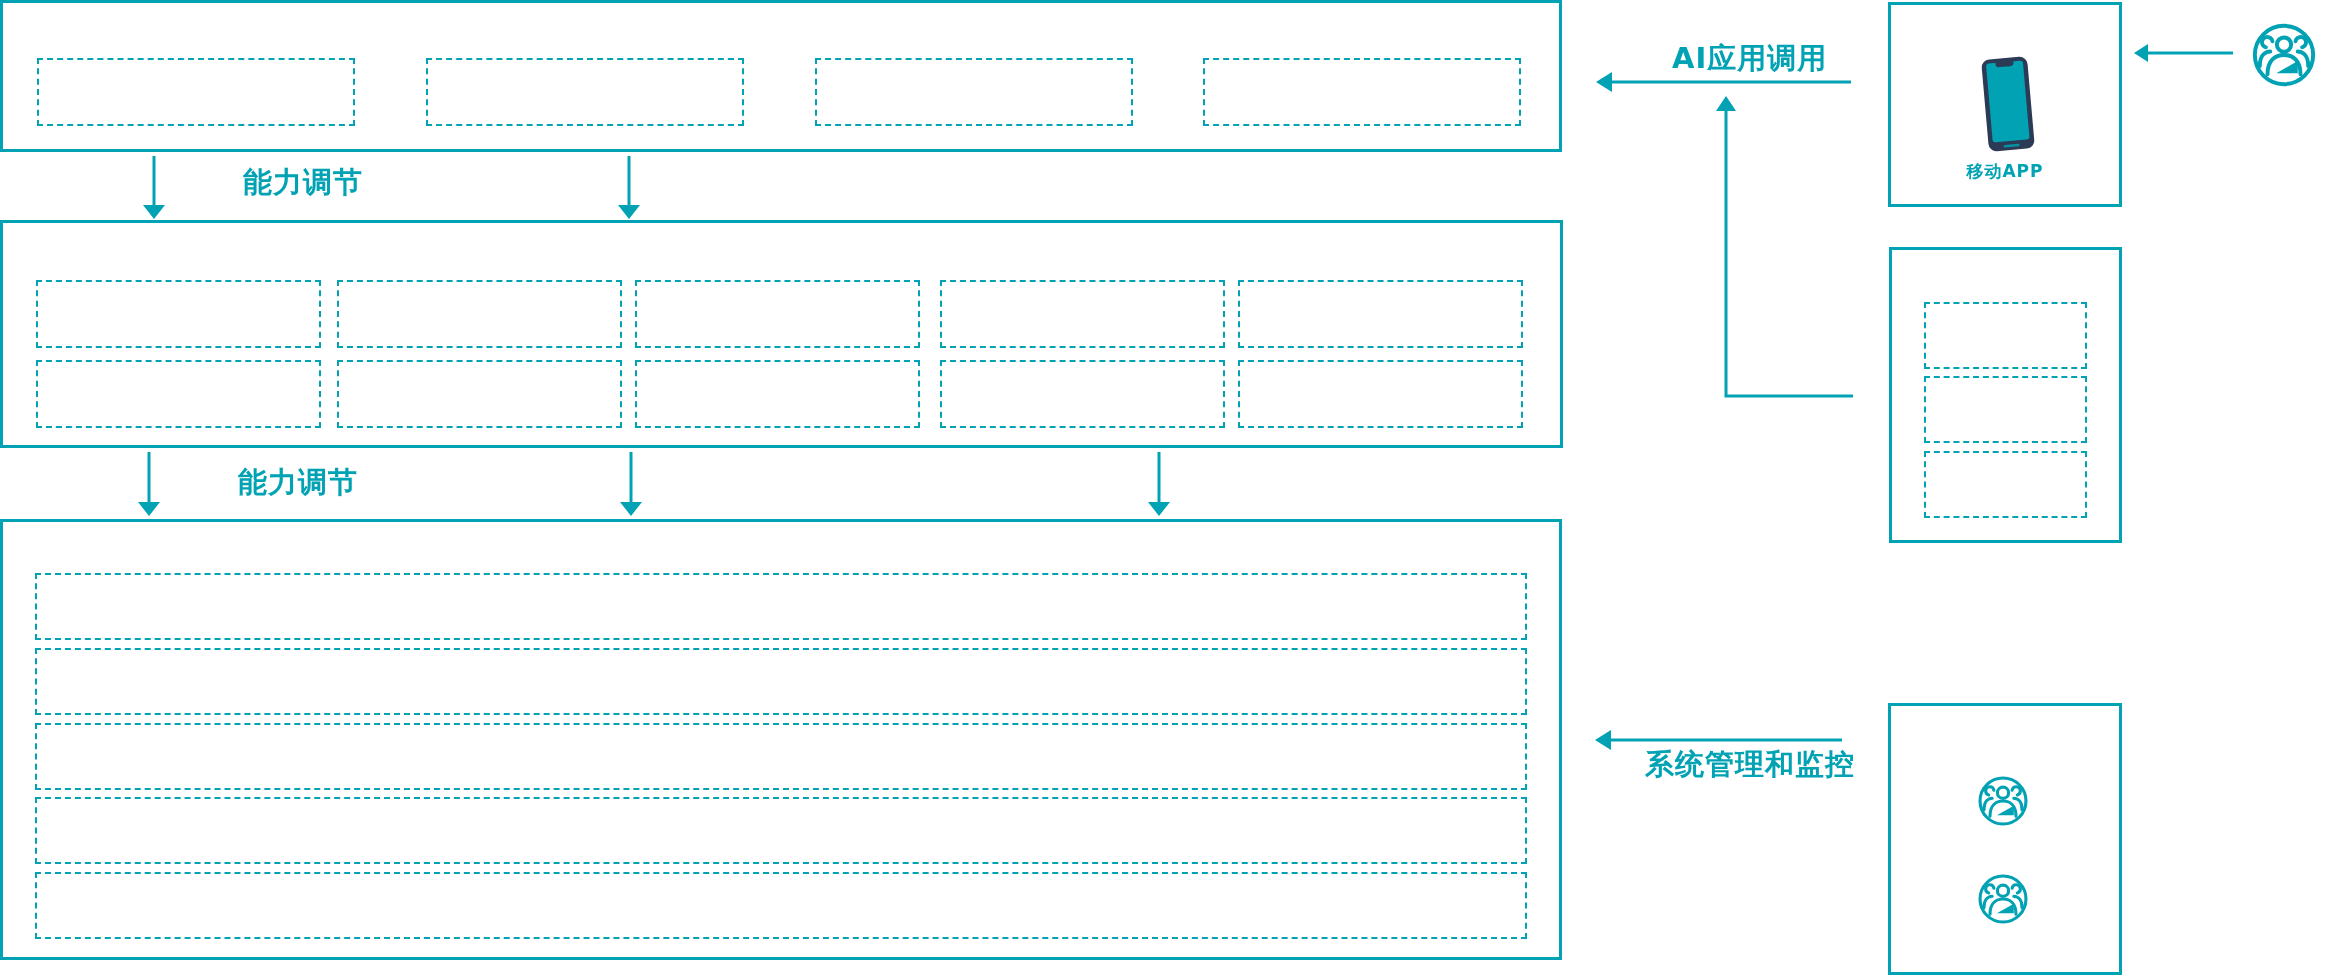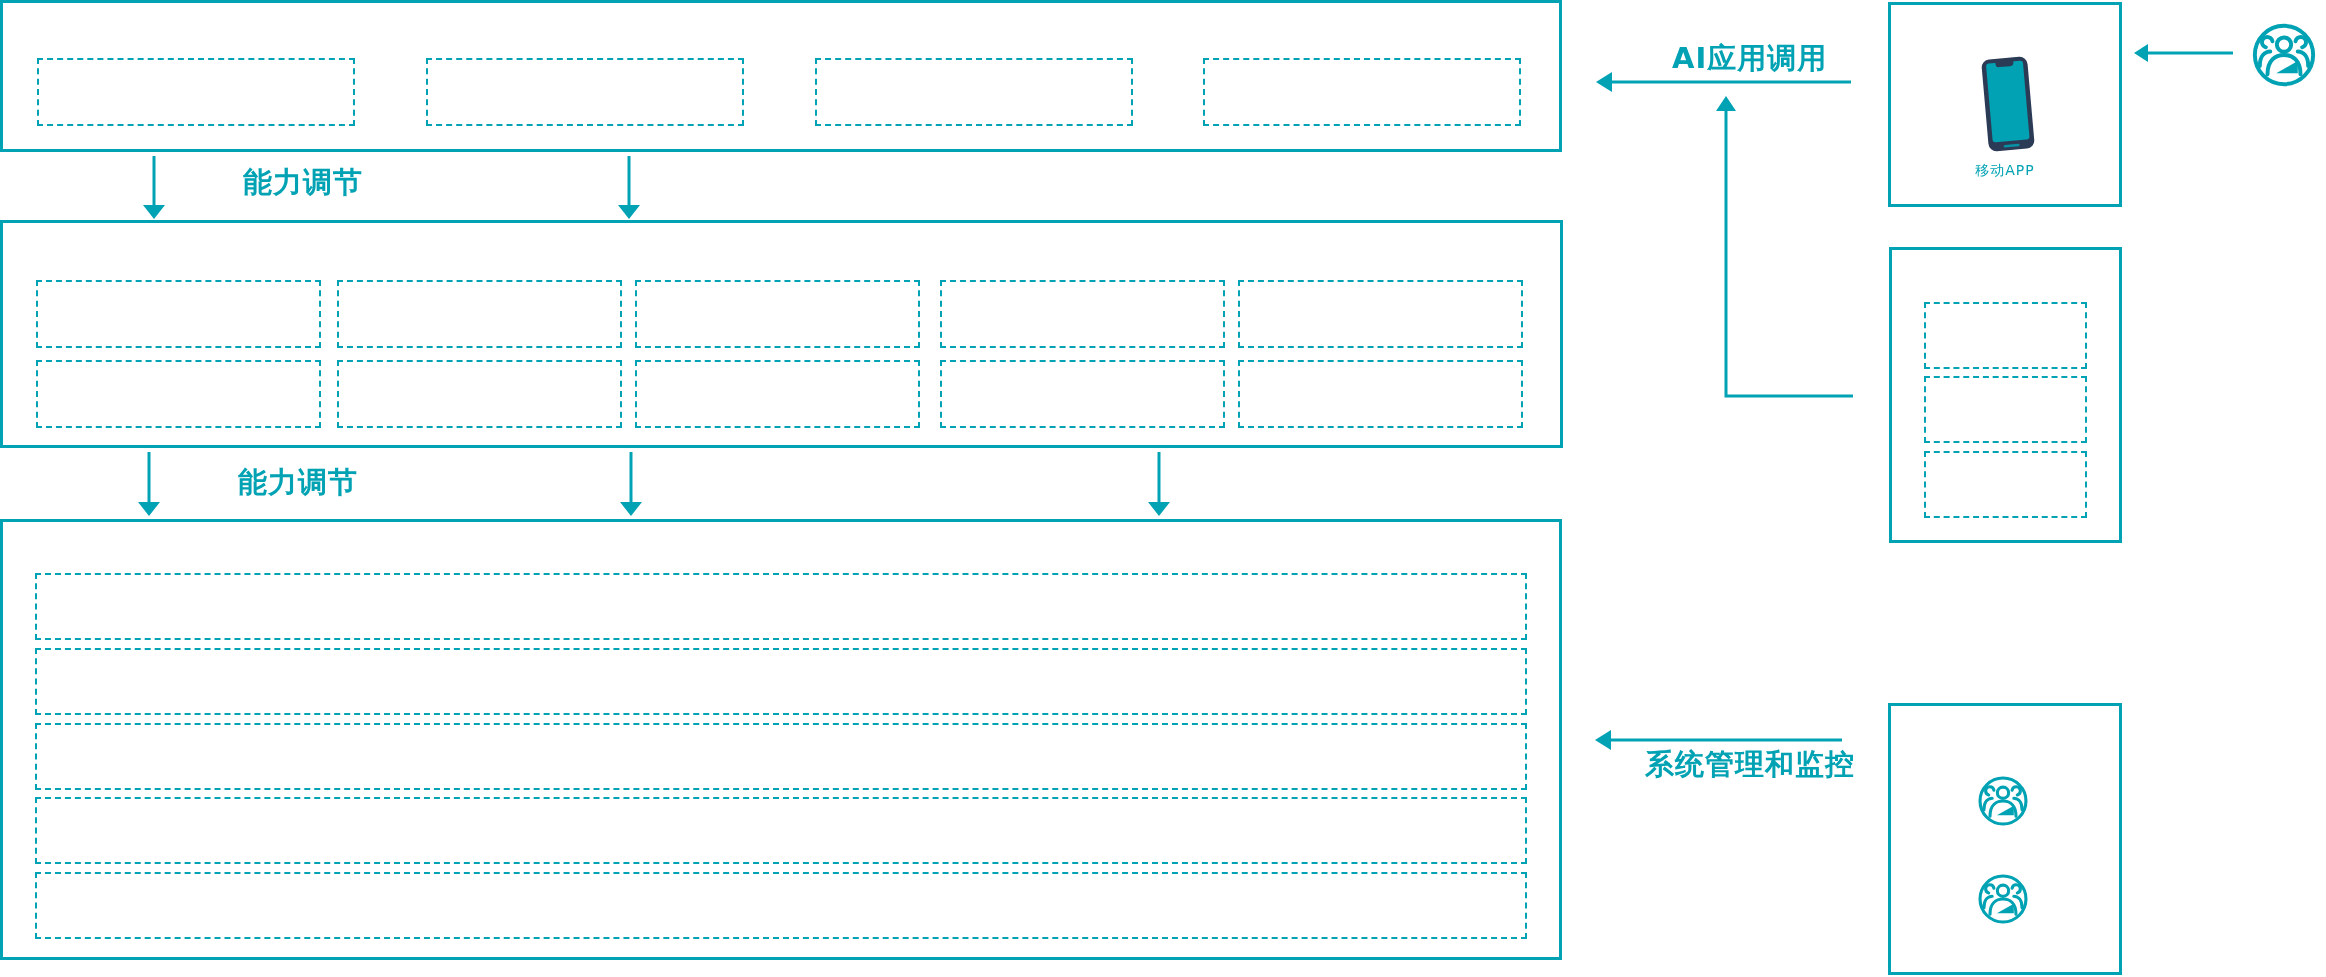--- a/index.html
+++ b/index.html
@@ -40,21 +40,21 @@
     pointer-events:none;
   }
   .cline{stroke:var(--teal);stroke-width:3;fill:none;}
   .chead{fill:var(--teal);stroke:none;}
   .icon-svg{position:absolute;}
   .ustroke{stroke:var(--teal);stroke-width:3.6;fill:none;stroke-linecap:round;}
   .ufill{fill:var(--teal);stroke:none;}
   .center-label{
     position:absolute;left:0;width:100%;
     text-align:center;
-    color:var(--teal);font-weight:normal;font-size:14px;letter-spacing:1px;line-height:1;
+    color:var(--teal);font-weight:bold;font-size:17px;letter-spacing:1px;line-height:1;
   }
 </style>
 </head>
 <body>
 
 <div class="canvas">
 
   <svg class="overlay" viewBox="0 0 2326 977">
     <defs>
       <symbol id="users-icon-def" viewBox="0 0 60 60">

